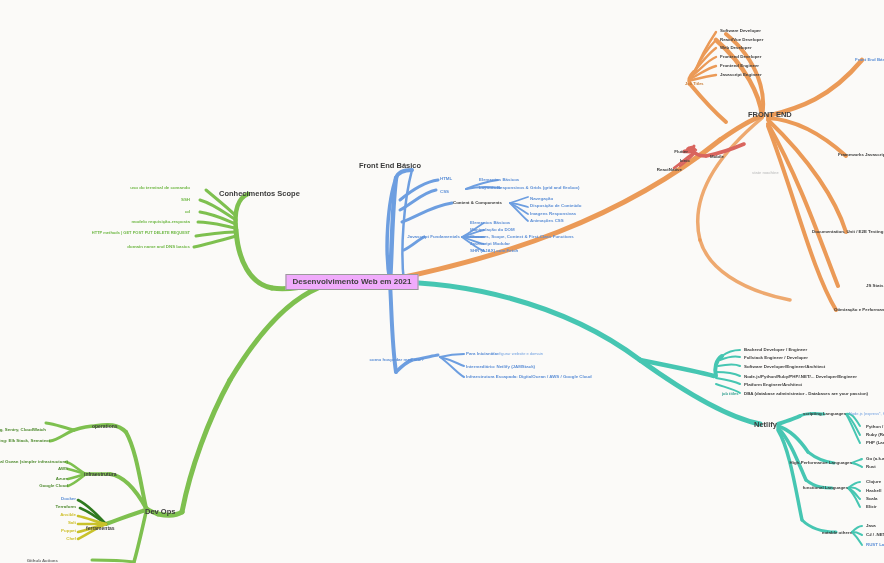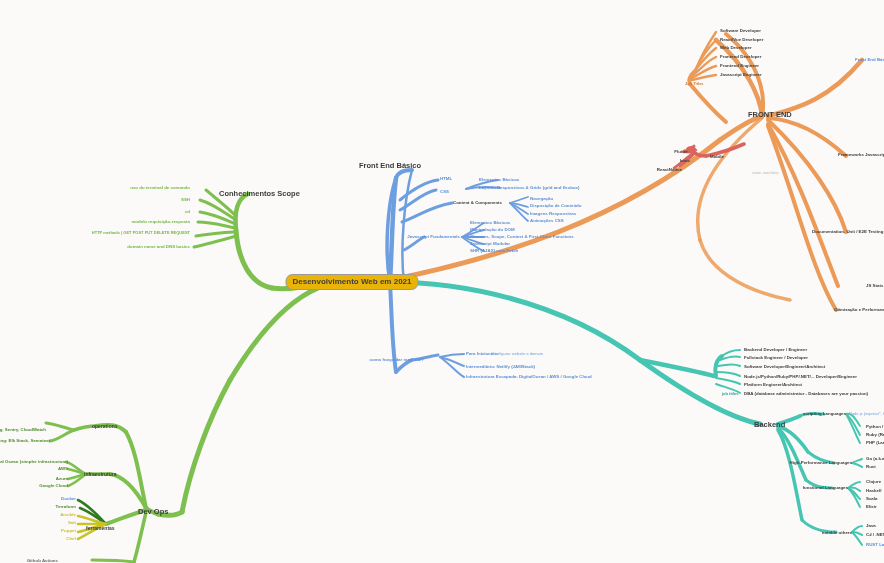--- a/index.html
+++ b/index.html
@@ -4,22 +4,22 @@
 <style>
   html,body{margin:0;padding:0;background:#fbfaf8;}
   body{width:884px;height:563px;overflow:hidden;position:relative;
        font-family:"Liberation Sans","DejaVu Sans",sans-serif;}
   #canvas{position:absolute;inset:0;width:884px;height:563px;}
   svg.links{position:absolute;left:0;top:0;width:884px;height:563px;pointer-events:none;}
   .node{position:absolute;white-space:nowrap;line-height:1;
         transform:translateY(-50%);}
   .node.r{  }
   .node.l{transform:translate(-100%,-50%);}
-  .t-root{font-size:8px;font-weight:bold;color:#3f3f3f;background:#eab308;
-          border:1px solid #9a9a9a;padding:3px 6px;border-radius:7px;
+  .t-root{font-size:8px;font-weight:bold;color:#3f3f3f;background:#f0abfc;
+          border:1px solid #9a9a9a;padding:3px 6px;border-radius:0;
           transform:translate(-50%,-50%);}
   .t-main{font-size:7.5px;font-weight:bold;}
   .t-sub{font-size:5px;font-weight:bold;}
   .t-leaf{font-size:4.4px;font-weight:bold;}
   .t-tiny{font-size:4px;font-weight:bold;}
   .c-blue{color:#5b8ed6;}
   .c-green{color:#6fb845;}
   .c-greendk{color:#4e8a2e;}
   .c-tealdk{color:#2e9d8d;}
   .c-orangedk{color:#c97b35;}
@@ -232,21 +232,21 @@
   <div class="node r t-leaf c-blue" style="left:466px;top:377px;">Infraestrutura Escapada: DigitalOcean / AWS / Google Cloud</div>
 
   <div class="node r t-main c-dark" style="left:219px;top:194px;">Conhecimentos Scope</div>
   <div class="node l t-leaf c-green" style="left:190px;top:188px;">uso do terminal de comando</div>
   <div class="node l t-leaf c-green" style="left:190px;top:200px;">SSH</div>
   <div class="node l t-leaf c-green" style="left:190px;top:212px;">cd</div>
   <div class="node l t-leaf c-green" style="left:190px;top:222px;">modelo requisição-resposta</div>
   <div class="node l t-tiny c-green" style="left:190px;top:233px;text-align:right;white-space:normal;width:120px;line-height:1.15;">HTTP methods | GET POST PUT DELETE REQUEST</div>
   <div class="node l t-leaf c-green" style="left:190px;top:247px;">domain name and DNS basics</div>
 
-  <div class="node r t-main c-dark" style="left:138px;top:512px;">Dev Ops</div>
+  <div class="node r t-main c-dark" style="left:145px;top:512px;">Dev Ops</div>
 
   <div class="node r t-sub c-dark" style="left:92px;top:426px;">operations</div>
   <div class="node l t-leaf c-greendk" style="left:46px;top:430px;">Monitoring: DataDog, Sentry, CloudWatch</div>
   <div class="node l t-leaf c-greendk" style="left:50px;top:441px;">Logging: Elk Stack, Sematext</div>
 
   <div class="node r t-sub c-dark" style="left:84px;top:474px;">infraestrutura</div>
   <div class="node l t-leaf c-greendk" style="left:68px;top:462px;">Digital Ocean (simpler infrastructure)</div>
   <div class="node l t-leaf c-greendk" style="left:68px;top:469px;">AWS</div>
   <div class="node l t-leaf c-greendk" style="left:68px;top:479px;">Azure</div>
   <div class="node l t-leaf c-greendk" style="left:68px;top:486px;">Google Cloud</div>
@@ -275,21 +275,21 @@
   <div class="node r t-leaf c-dark" style="left:812px;top:232px;">Documentation, Unit / E2E Testing</div>
   <div class="node r t-leaf c-dark" style="left:866px;top:286px;">JS Stats</div>
   <div class="node r t-leaf c-dark" style="left:834px;top:310px;">Otimização e Performance</div>
   <div class="node r t-tiny c-faint" style="left:752px;top:173px;">state machine</div>
 
   <div class="node r t-leaf c-dark" style="left:710px;top:157px;">Mobile</div>
   <div class="node l t-leaf c-dark" style="left:688px;top:152px;">Flutter</div>
   <div class="node l t-leaf c-dark" style="left:690px;top:161px;">Ionic</div>
   <div class="node l t-leaf c-dark" style="left:682px;top:170px;">ReactNative</div>
 
-  <div class="node r t-main c-dark" style="left:754px;top:425px;">Backend</div>
+  <div class="node r t-main c-dark" style="left:754px;top:425px;">Netlify</div>
   <div class="node r t-tiny c-tealdk" style="left:722px;top:394px;">job titles</div>
   <div class="node r t-leaf c-dark" style="left:744px;top:350px;">Backend Developer / Engineer</div>
   <div class="node r t-leaf c-dark" style="left:744px;top:358px;">Fullstack Engineer / Developer</div>
   <div class="node r t-leaf c-dark" style="left:744px;top:367px;">Software Developer/Engineer/Architect</div>
   <div class="node r t-leaf c-dark" style="left:744px;top:377px;">Node.js/Python/Ruby/PHP/.NET/... Developer/Engineer</div>
   <div class="node r t-leaf c-dark" style="left:744px;top:385px;">Platform Engineer/Architect</div>
   <div class="node r t-leaf c-dark" style="left:744px;top:394px;">DBA (database administrator - Databases are your passion)</div>
 
   <div class="node l t-leaf c-dark" style="left:846px;top:414px;">scripting Languages</div>
   <div class="node r t-tiny c-link" style="left:849px;top:414px;">Node.js (express*, hapi*...)</div>

